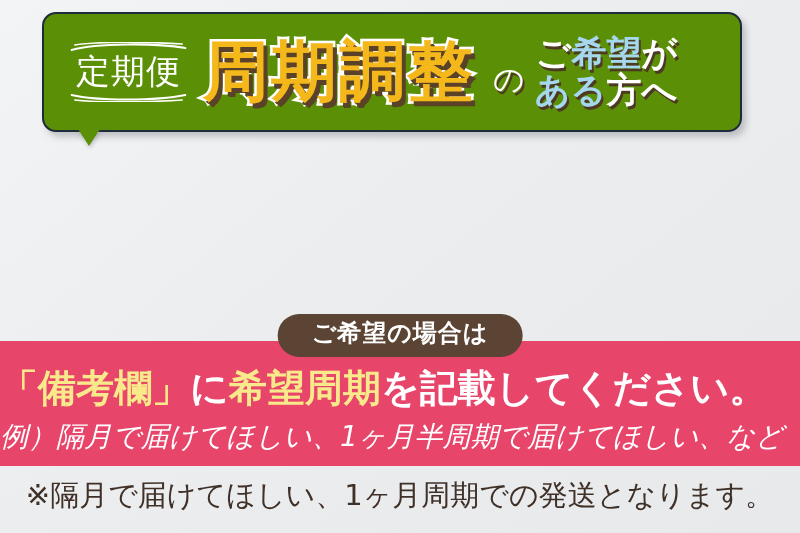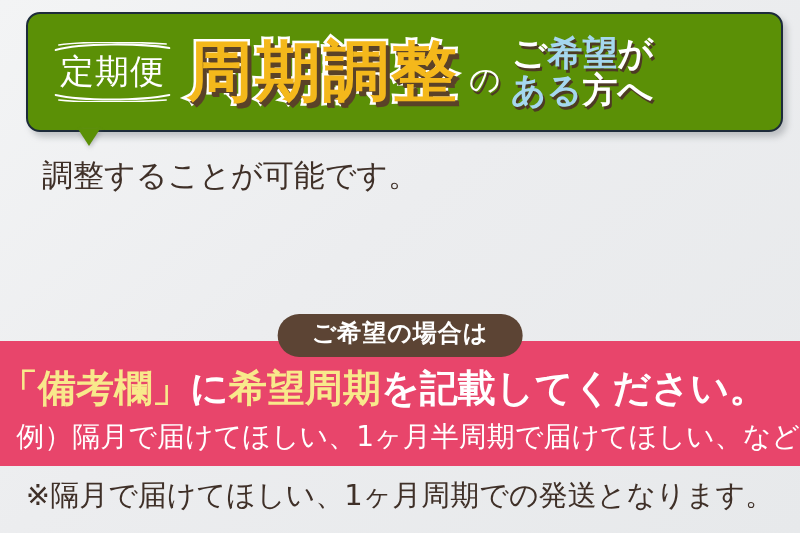--- a/index.html
+++ b/index.html
@@ -17,23 +17,23 @@
     position: relative;
     width: 800px;
     height: 533px;
     background: linear-gradient(140deg, #f3f4f5 0%, #ecedef 45%, #e7e9eb 100%);
     overflow: hidden;
   }
 
   
   .header-bubble {
     position: absolute;
-    left: 26px;
+    left: 42px;
     top: 12px;
-    width: 757px;
+    width: 700px;
     height: 120px;
     background: #5b9006;
     border: 2px solid #1d2b3a;
     border-radius: 14px;
     box-sizing: border-box;
     box-shadow: 4px 5px 6px rgba(120,125,130,0.40);
     display: flex;
     align-items: center;
     padding: 0 2px 0 26px;
   }
@@ -93,21 +93,21 @@
     line-height: 1;
     font-weight: bold;
     color: #f4b81b;
     letter-spacing: 2px;
     white-space: nowrap;
     -webkit-text-stroke: 5px #ffffff;
     paint-order: stroke fill;
     text-shadow:
        3px 4px 0 #5a4228,
        4px 5px 0 #5a4228;
-    margin-right: 2px;
+    margin-right: 10px;
   }
   .no-kana {
     flex: 0 0 auto;
     font-size: 31px;
     line-height: 1;
     color: #ffffff;
     margin: 14px 8px 0 8px;
     white-space: nowrap;
     text-shadow: 2px 3px 0 #4d3a24;
   }
@@ -189,27 +189,28 @@
     font-weight: bold;
     letter-spacing: 0px;
     white-space: nowrap;
   }
   .c-yellow { color: #f8e98b; }
   .pink-example {
     position: absolute;
     left: 0;
     top: 82px;
     width: 800px;
-    text-align: right;
+    text-align: left;
     color: #ffffff;
     font-size: 28px;
     line-height: 1;
     font-weight: 500;
     letter-spacing: 0px;
     white-space: nowrap;
+    font-style: italic;
   }
 
   
   .footnote {
     position: absolute;
     left: 0;
     top: 481px;
     width: 800px;
     text-align: center;
     color: #3f3028;
@@ -251,21 +252,20 @@
         <span class="c-white">ご</span><span class="c-blue">希</span><span class="c-blue">望</span><span class="c-white">が</span>
       </div>
       <div class="rline">
         <span class="c-blue">あ</span><span class="c-blue">る</span><span class="c-white">方</span><span class="c-white">へ</span>
       </div>
     </div>
   </div>
   <div class="bubble-tail"></div>
 
   <div class="body-para">
-    <span class="ln">調整することが可能です。</span>
   </div>
 
   <div class="pink-band">
 
     <div class="pill">ご希望の場合は</div>
 
     <div class="pink-headline">
       <span class="c-yellow">「備考欄」</span><span class="c-white">に</span><span class="c-yellow">希望周期</span><span class="c-white">を記載してください。</span>
     </div>
 

